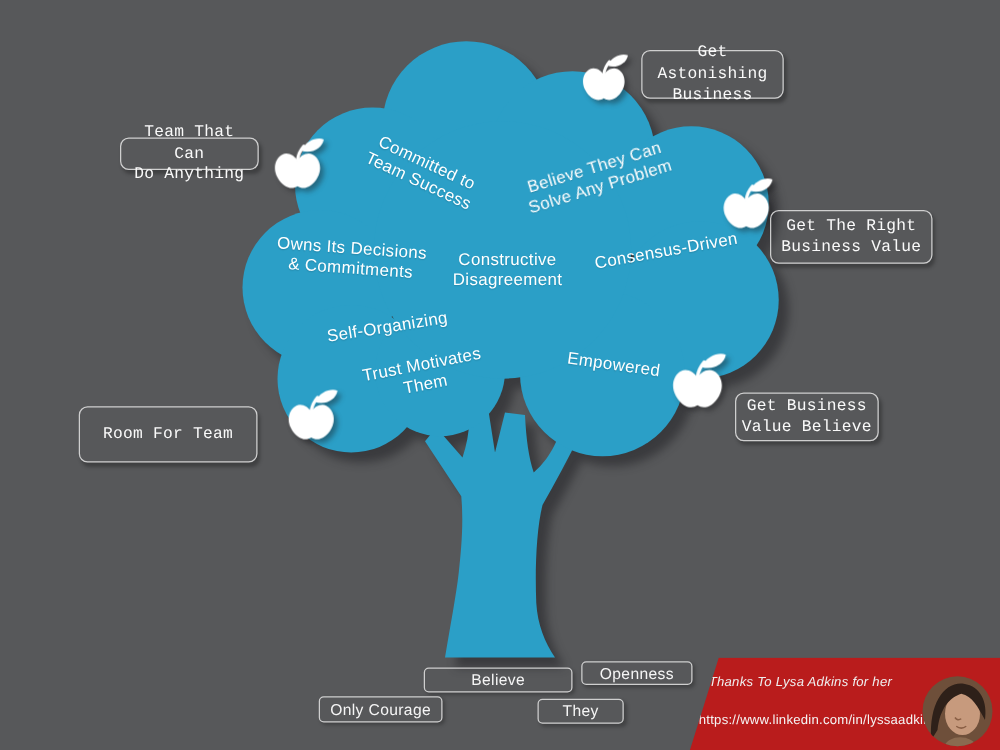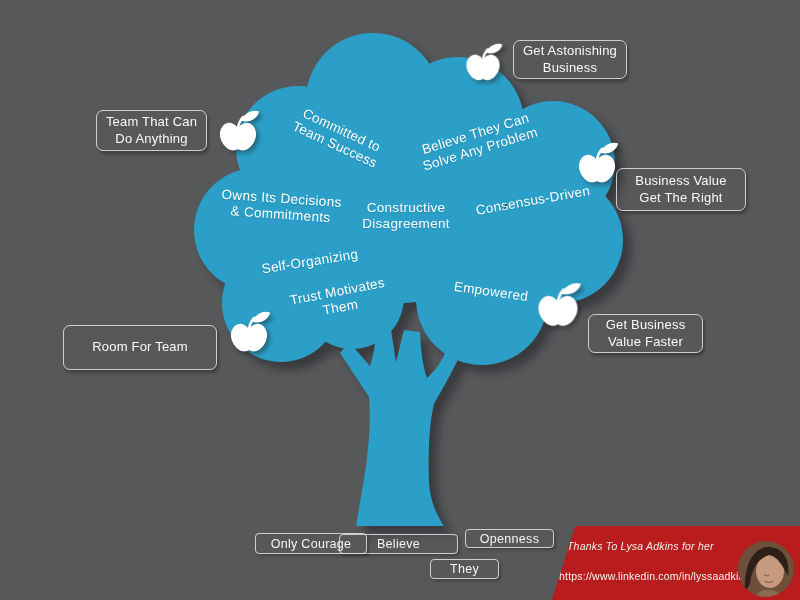--- a/index.html
+++ b/index.html
@@ -13,21 +13,21 @@
     position:absolute;color:#ffffff;font-size:13.5px;line-height:1.2;
     text-align:center;white-space:nowrap;letter-spacing:.3px;
     transform:translate(-50%,-50%) rotate(var(--r,0deg));
     text-shadow:0 1px 1px rgba(0,0,0,0.12);
   }
   .callout{
     position:absolute;display:flex;flex-direction:column;justify-content:center;
     border:1px solid rgba(228,228,228,0.85);border-radius:7px;
     color:#fafafa;font-size:13px;line-height:1.3;text-align:center;
     box-shadow:2px 3px 3px rgba(0,0,0,0.28);letter-spacing:.2px;
-    box-sizing:border-box;padding:2px 4px;
+    box-sizing:border-box;padding:2px 4px;font-family:Liberation Mono, monospace;
   }
   .root-label{
     position:absolute;display:flex;align-items:center;justify-content:center;
     border:1px solid rgba(228,228,228,0.85);border-radius:4px;
     color:#f5f5f5;font-size:12.5px;letter-spacing:.3px;
     box-shadow:2px 2px 3px rgba(0,0,0,0.25);box-sizing:border-box;
   }
   .credit-panel{
     position:absolute;left:540px;top:526px;width:260px;height:74px;
     background:#49494d;
@@ -118,43 +118,43 @@
     <div>Them</div>
   </div>
   <div class="canopy-label" style="left:491px;top:292px;--r:8deg">
     <div>Empowered</div>
   </div>
 
   <div class="callout" style="left:513px;top:40px;width:114px;height:39px">
     <div>Get Astonishing</div>
     <div>Business</div>
   </div>
-  <div class="callout" style="left:96px;top:110px;width:111px;height:41px">
+  <div class="callout" style="left:96px;top:110px;width:111px;height:26px">
     <div>Team That Can</div>
     <div>Do Anything</div>
   </div>
   <div class="callout" style="left:616px;top:168px;width:130px;height:43px">
+    <div>Get The Right</div>
     <div>Business Value</div>
-    <div>Get The Right</div>
   </div>
   <div class="callout" style="left:588px;top:314px;width:115px;height:39px">
     <div>Get Business</div>
-    <div>Value Faster</div>
+    <div>Value Believe</div>
   </div>
-  <div class="callout" style="left:63px;top:325px;width:154px;height:45px">
+  <div class="callout" style="left:63px;top:325px;width:143px;height:45px">
     <div>Room For Team</div>
   </div>
 
   <div class="root-label" style="left:339px;top:534px;width:119px;height:20px">
     <span>Believe</span>
   </div>
   <div class="root-label" style="left:465px;top:529px;width:89px;height:19px">
     <span>Openness</span>
   </div>
-  <div class="root-label" style="left:255px;top:533px;width:112px;height:21px">
+  <div class="root-label" style="left:255px;top:557px;width:99px;height:21px">
     <span>Only Courage</span>
   </div>
   <div class="root-label" style="left:430px;top:559px;width:69px;height:20px">
     <span>They</span>
   </div>
 
   <div class="credit-panel" style="background: #b91c1c;">
     <div class="credit-thanks">
       <div>Thanks To Lysa Adkins for her</div>
     </div>

